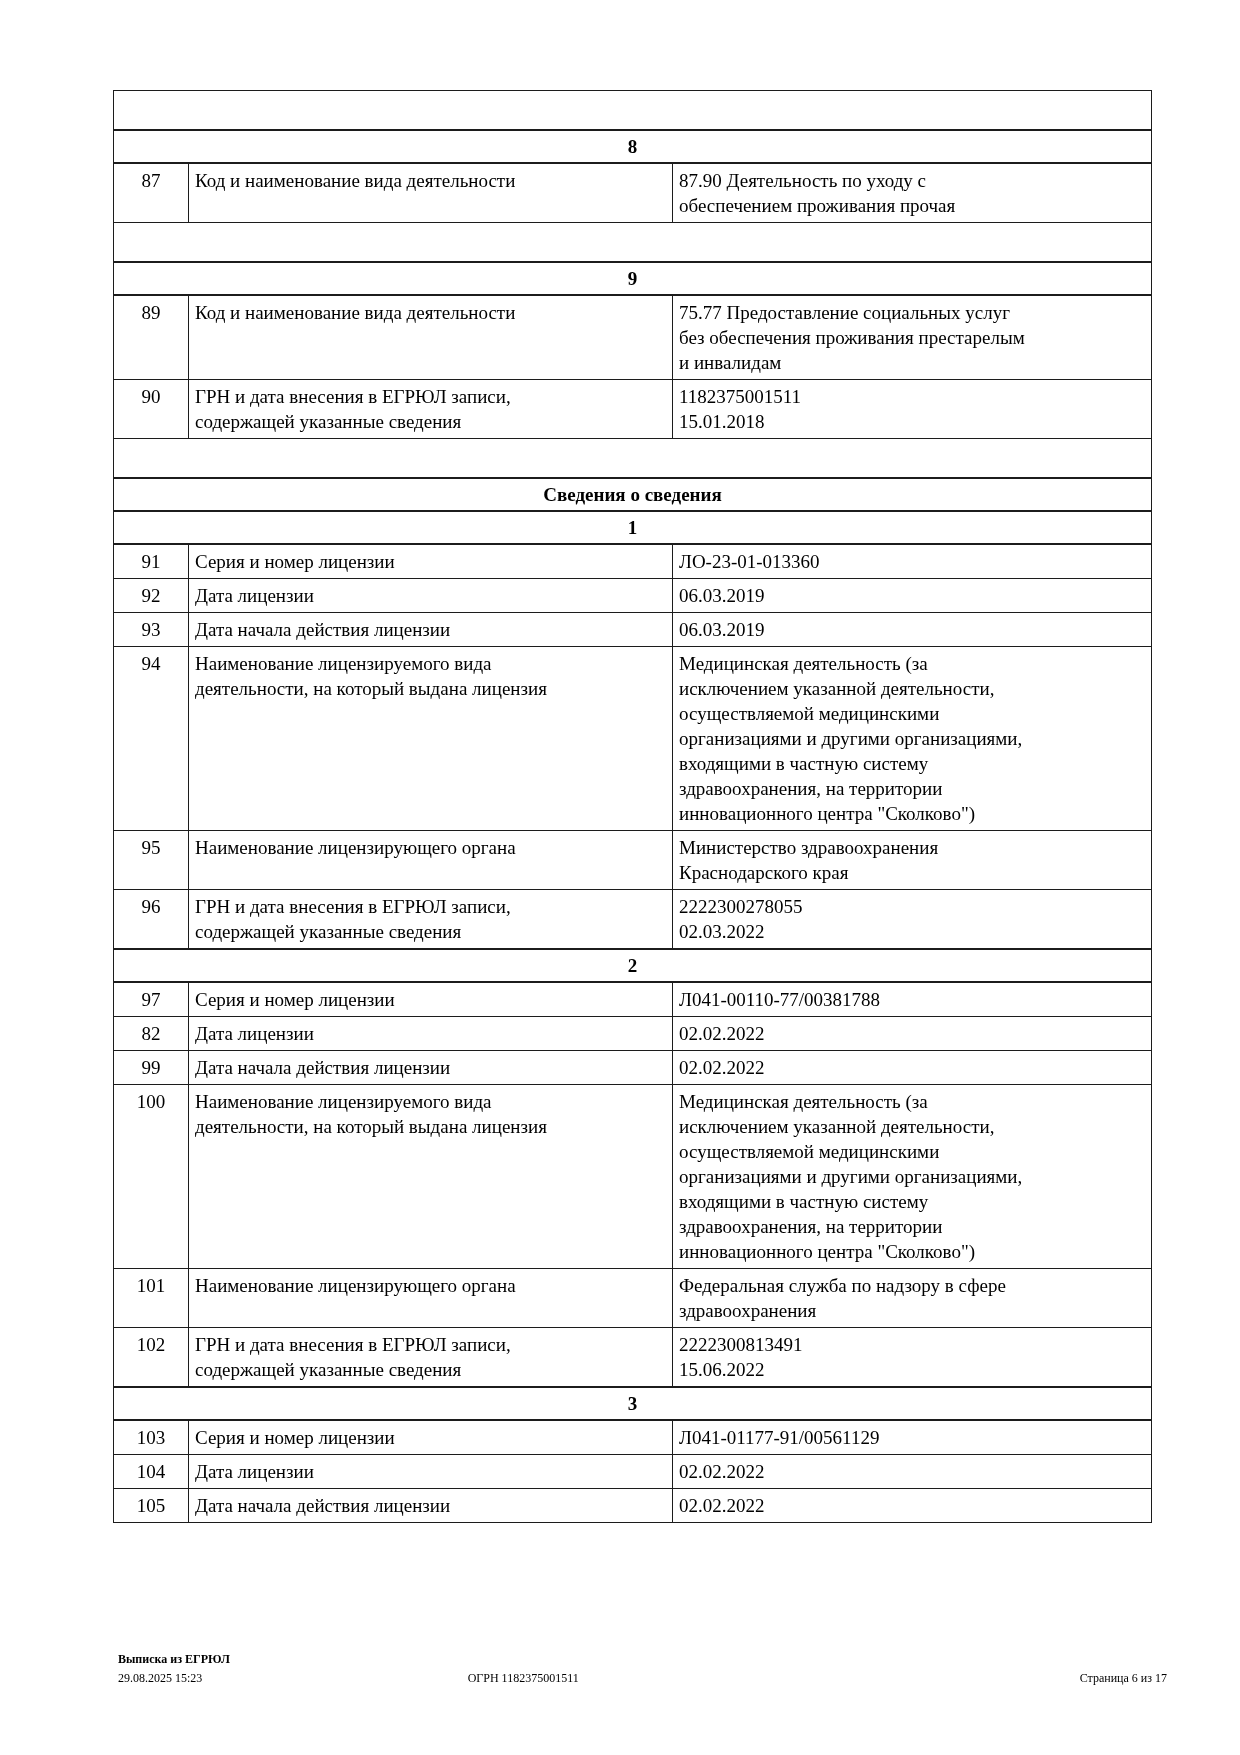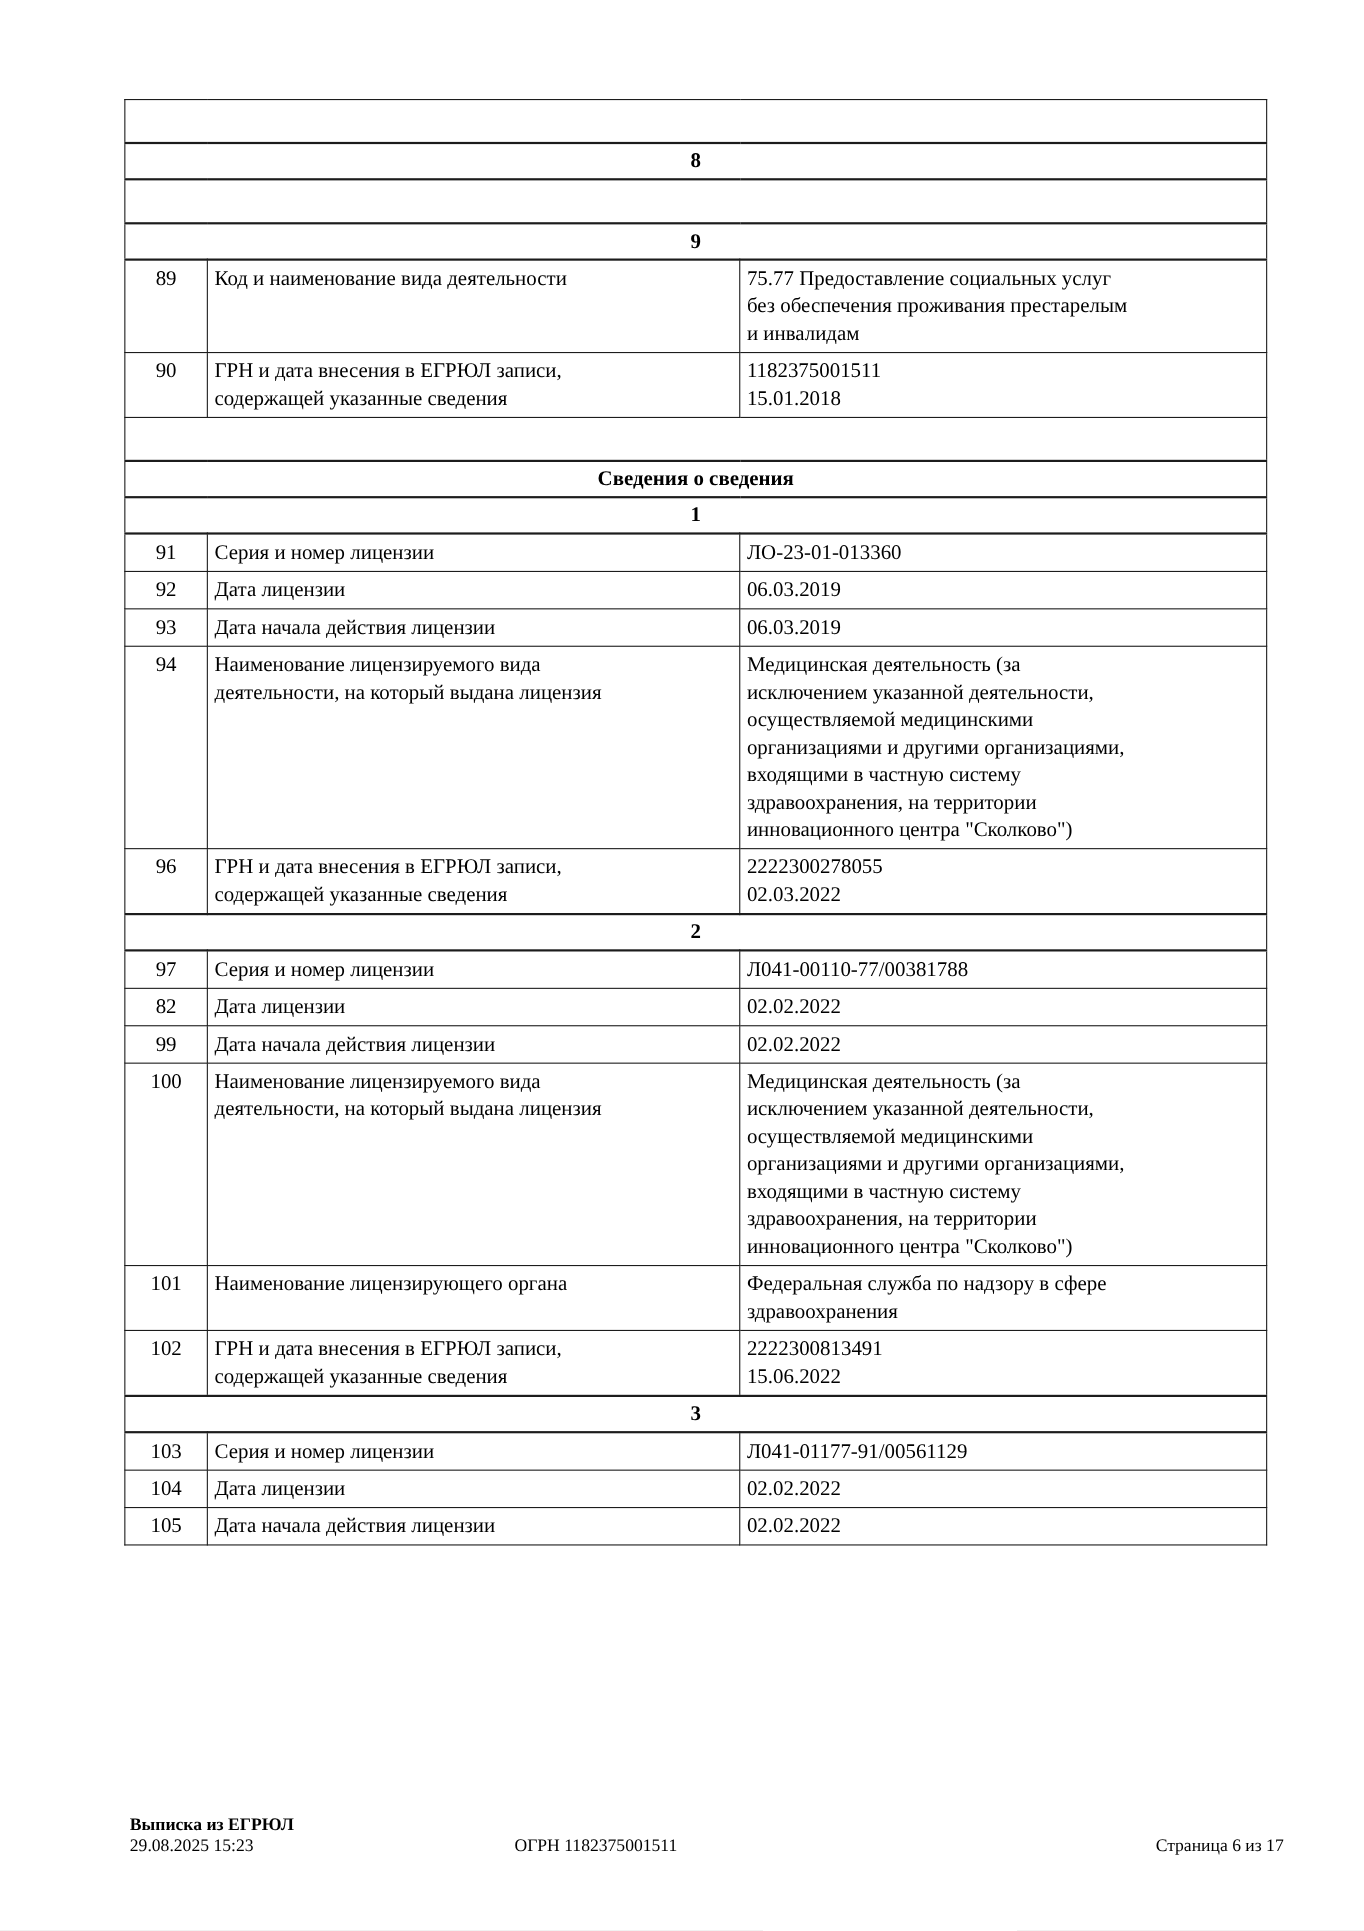--- a/index.html
+++ b/index.html
@@ -43,21 +43,21 @@
   }
   tr.spacer td { height: 30px; }
   .footer {
     position: absolute;
     left: 118px;
     top: 1650px;
     width: 1049px;
     display: flex;
     justify-content: space-between;
     align-items: flex-end;
-    font-size: 16px;
+    font-size: 12px;
     line-height: 19px;
   }
   .footer .fcol { flex: 1; }
   .footer .f-center { text-align: left; }
   .footer .f-right { text-align: right; }
   .footer .f-title { font-weight: bold; }
 </style>
 </head>
 <body>
 
@@ -71,20 +71,26 @@
     </colgroup>
     <tbody>
       <tr class="spacer">
           <td colspan="3"></td>
         </tr>
 
       <tr class="section">
           <td colspan="3">8</td>
         </tr>
 
+      <tr>
+        <td class="num">87</td>
+        <td class="lbl">Код и наименование вида деятельности</td>
+        <td class="val">87.90 Деятельность по уходу с
+обеспечением проживания прочая</td>
+      </tr>
 
       <tr class="spacer">
           <td colspan="3"></td>
         </tr>
 
       <tr class="section">
           <td colspan="3">9</td>
         </tr>
 
       <tr>
@@ -134,20 +140,26 @@
 деятельности, на который выдана лицензия</td>
         <td class="val">Медицинская деятельность (за
 исключением указанной деятельности,
 осуществляемой медицинскими
 организациями и другими организациями,
 входящими в частную систему
 здравоохранения, на территории
 инновационного центра "Сколково")</td>
       </tr>
       <tr>
+        <td class="num">95</td>
+        <td class="lbl">Наименование лицензирующего органа</td>
+        <td class="val">Министерство здравоохранения
+Краснодарского края</td>
+      </tr>
+      <tr>
         <td class="num">96</td>
         <td class="lbl">ГРН и дата внесения в ЕГРЮЛ записи,
 содержащей указанные сведения</td>
         <td class="val">2222300278055
 02.03.2022</td>
       </tr>
 
       <tr class="section">
           <td colspan="3">2</td>
         </tr>

